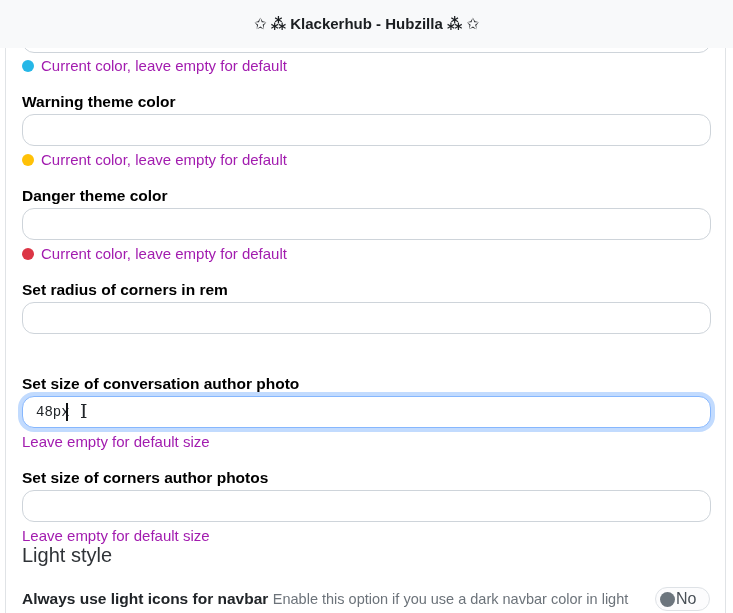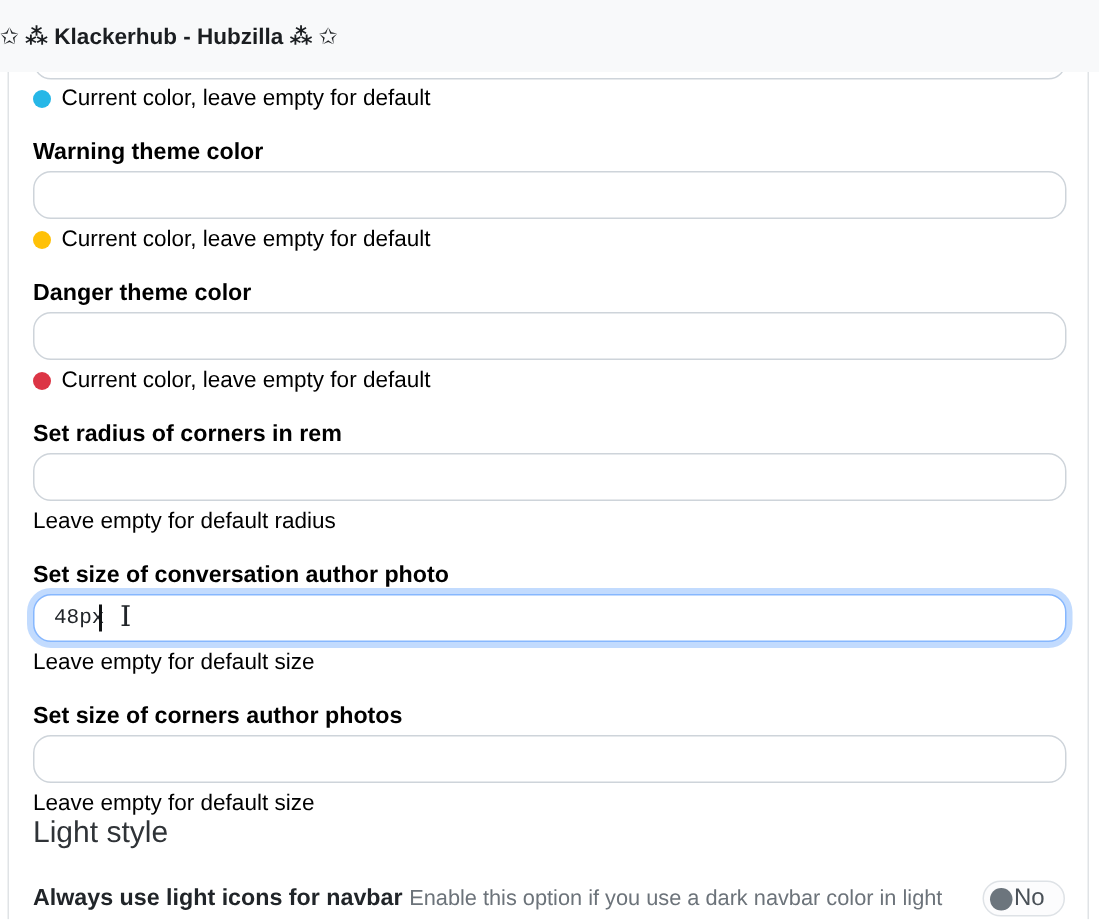--- a/index.html
+++ b/index.html
@@ -5,21 +5,21 @@
   html,body { margin:0; padding:0; background:#ffffff; }
   .page {
     position:relative; width:733px; height:613px; overflow:hidden;
     background:#ffffff;
     font-family:"Liberation Sans","DejaVu Sans",sans-serif;
     color:#212529;
   }
   .appbar {
     position:absolute; left:0; top:0; width:733px; height:48px;
     background:#f8f9fa; z-index:5;
-    display:flex; align-items:center; justify-content:flex-start;
+    display:flex; align-items:center; justify-content:center;
     font-size:15px; font-weight:700; color:#1b1e21;
   }
   .border-l { position:absolute; left:5px;  top:48px; width:1px; height:565px; background:#e0e3e6; z-index:1; }
   .border-r { position:absolute; left:725px; top:48px; width:1px; height:565px; background:#e0e3e6; z-index:1; }
 
   .group { position:absolute; left:22px; width:689px; height:82px; }
   .g1 { top:21px;  z-index:1; }
   .g2 { top:92px; }
   .g3 { top:186px; }
   .g4 { top:280px; }
@@ -36,21 +36,21 @@
     background:#fff; padding:0 13px; font-size:14px; color:#212529;
     font-family:Liberation Mono, monospace; outline:none;
   }
   .g1 .finput { top:0; }
   .finput.focused {
     border-color:#86b7fe;
     box-shadow:0 0 0 4px rgba(13,110,253,0.25);
   }
   .fhelp {
     position:absolute; left:0; top:58px; line-height:20px;
-    font-size:15px; color:#000000; white-space:nowrap;
+    font-size:15px; color:#a21caf; white-space:nowrap;
     display:flex; align-items:center;
   }
   .g1 .fhelp { top:35px; }
   .dot {
     display:inline-block; width:12px; height:12px; border-radius:50%;
     margin-right:7px; flex:0 0 auto;
   }
   .caret { position:absolute; left:66px; top:403px; width:2px; height:18px; background:#101214; z-index:2; }
   .ibeam {
     position:absolute; left:80px; top:400px; z-index:2;
@@ -110,23 +110,20 @@
     <input class="finput" value="" style="">
     <div class="fhelp">
       <span class="dot" style="background:#dc3545"></span>
       <span>Current color, leave empty for default</span>
     </div>
   </div>
 
   <div class="group g4">
     <div class="flabel">Set radius of corners in rem</div>
     <input class="finput" value="" style="">
-    <div class="fhelp">
-      <span>Leave empty for default radius</span>
-    </div>
   </div>
 
   <div class="group g5">
     <div class="flabel">Set size of conversation author photo</div>
     <input class="finput focused" value="48px" style="">
     <div class="fhelp">
       <span>Leave empty for default size</span>
     </div>
   </div>
 

